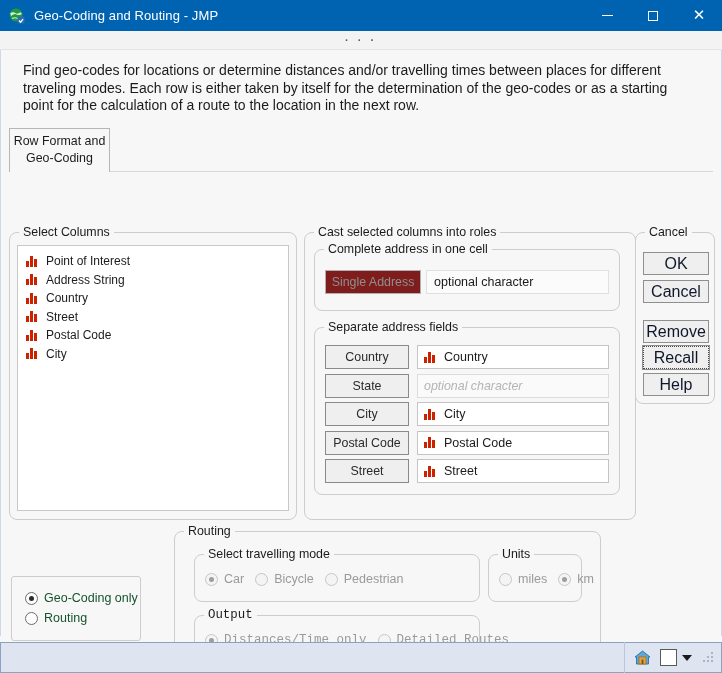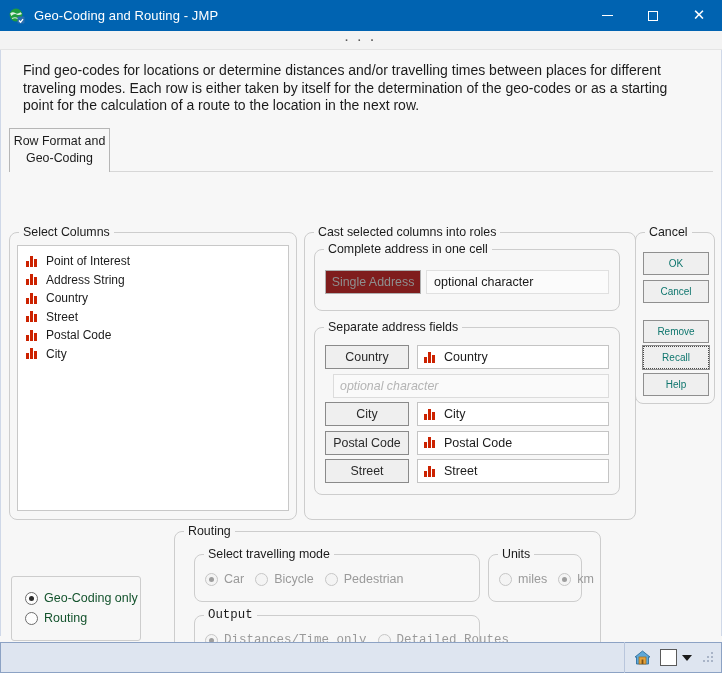--- a/index.html
+++ b/index.html
@@ -233,22 +233,22 @@
 
   
   #action { left: 634px; top: 182px; width: 80px; height: 172px; }
   .act-btn {
     position: absolute;
     left: 7px; width: 66px; height: 23px;
     background: #efefef;
     border: 1px solid #8f8f8f;
     box-sizing: border-box;
     display: flex; align-items: center; justify-content: center;
-    font-size: 10px;
-    color: #0f766e;
+    font-size: 16px;
+    color: #0f172a;
   }
   .act-btn.focus {
     border: 1px dotted #4a4a4a;
     outline: 1px solid #8f8f8f;
     outline-offset: 0px;
   }
 
   
   #mode-box {
     position: absolute;
@@ -469,20 +469,21 @@
             <span class="jmp-icon">
                 <i></i>
                 <i></i>
                 <i></i>
               </span>
             <span>Country</span>
           </div>
         </div>
 
         <div class="role-row">
+          <div class="role-btn">State</div>
           <div class="role-field empty">
             <span class="ph">optional character</span>
           </div>
         </div>
 
         <div class="role-row">
           <div class="role-btn">City</div>
           <div class="role-field">
             <span class="jmp-icon">
                 <i></i>

